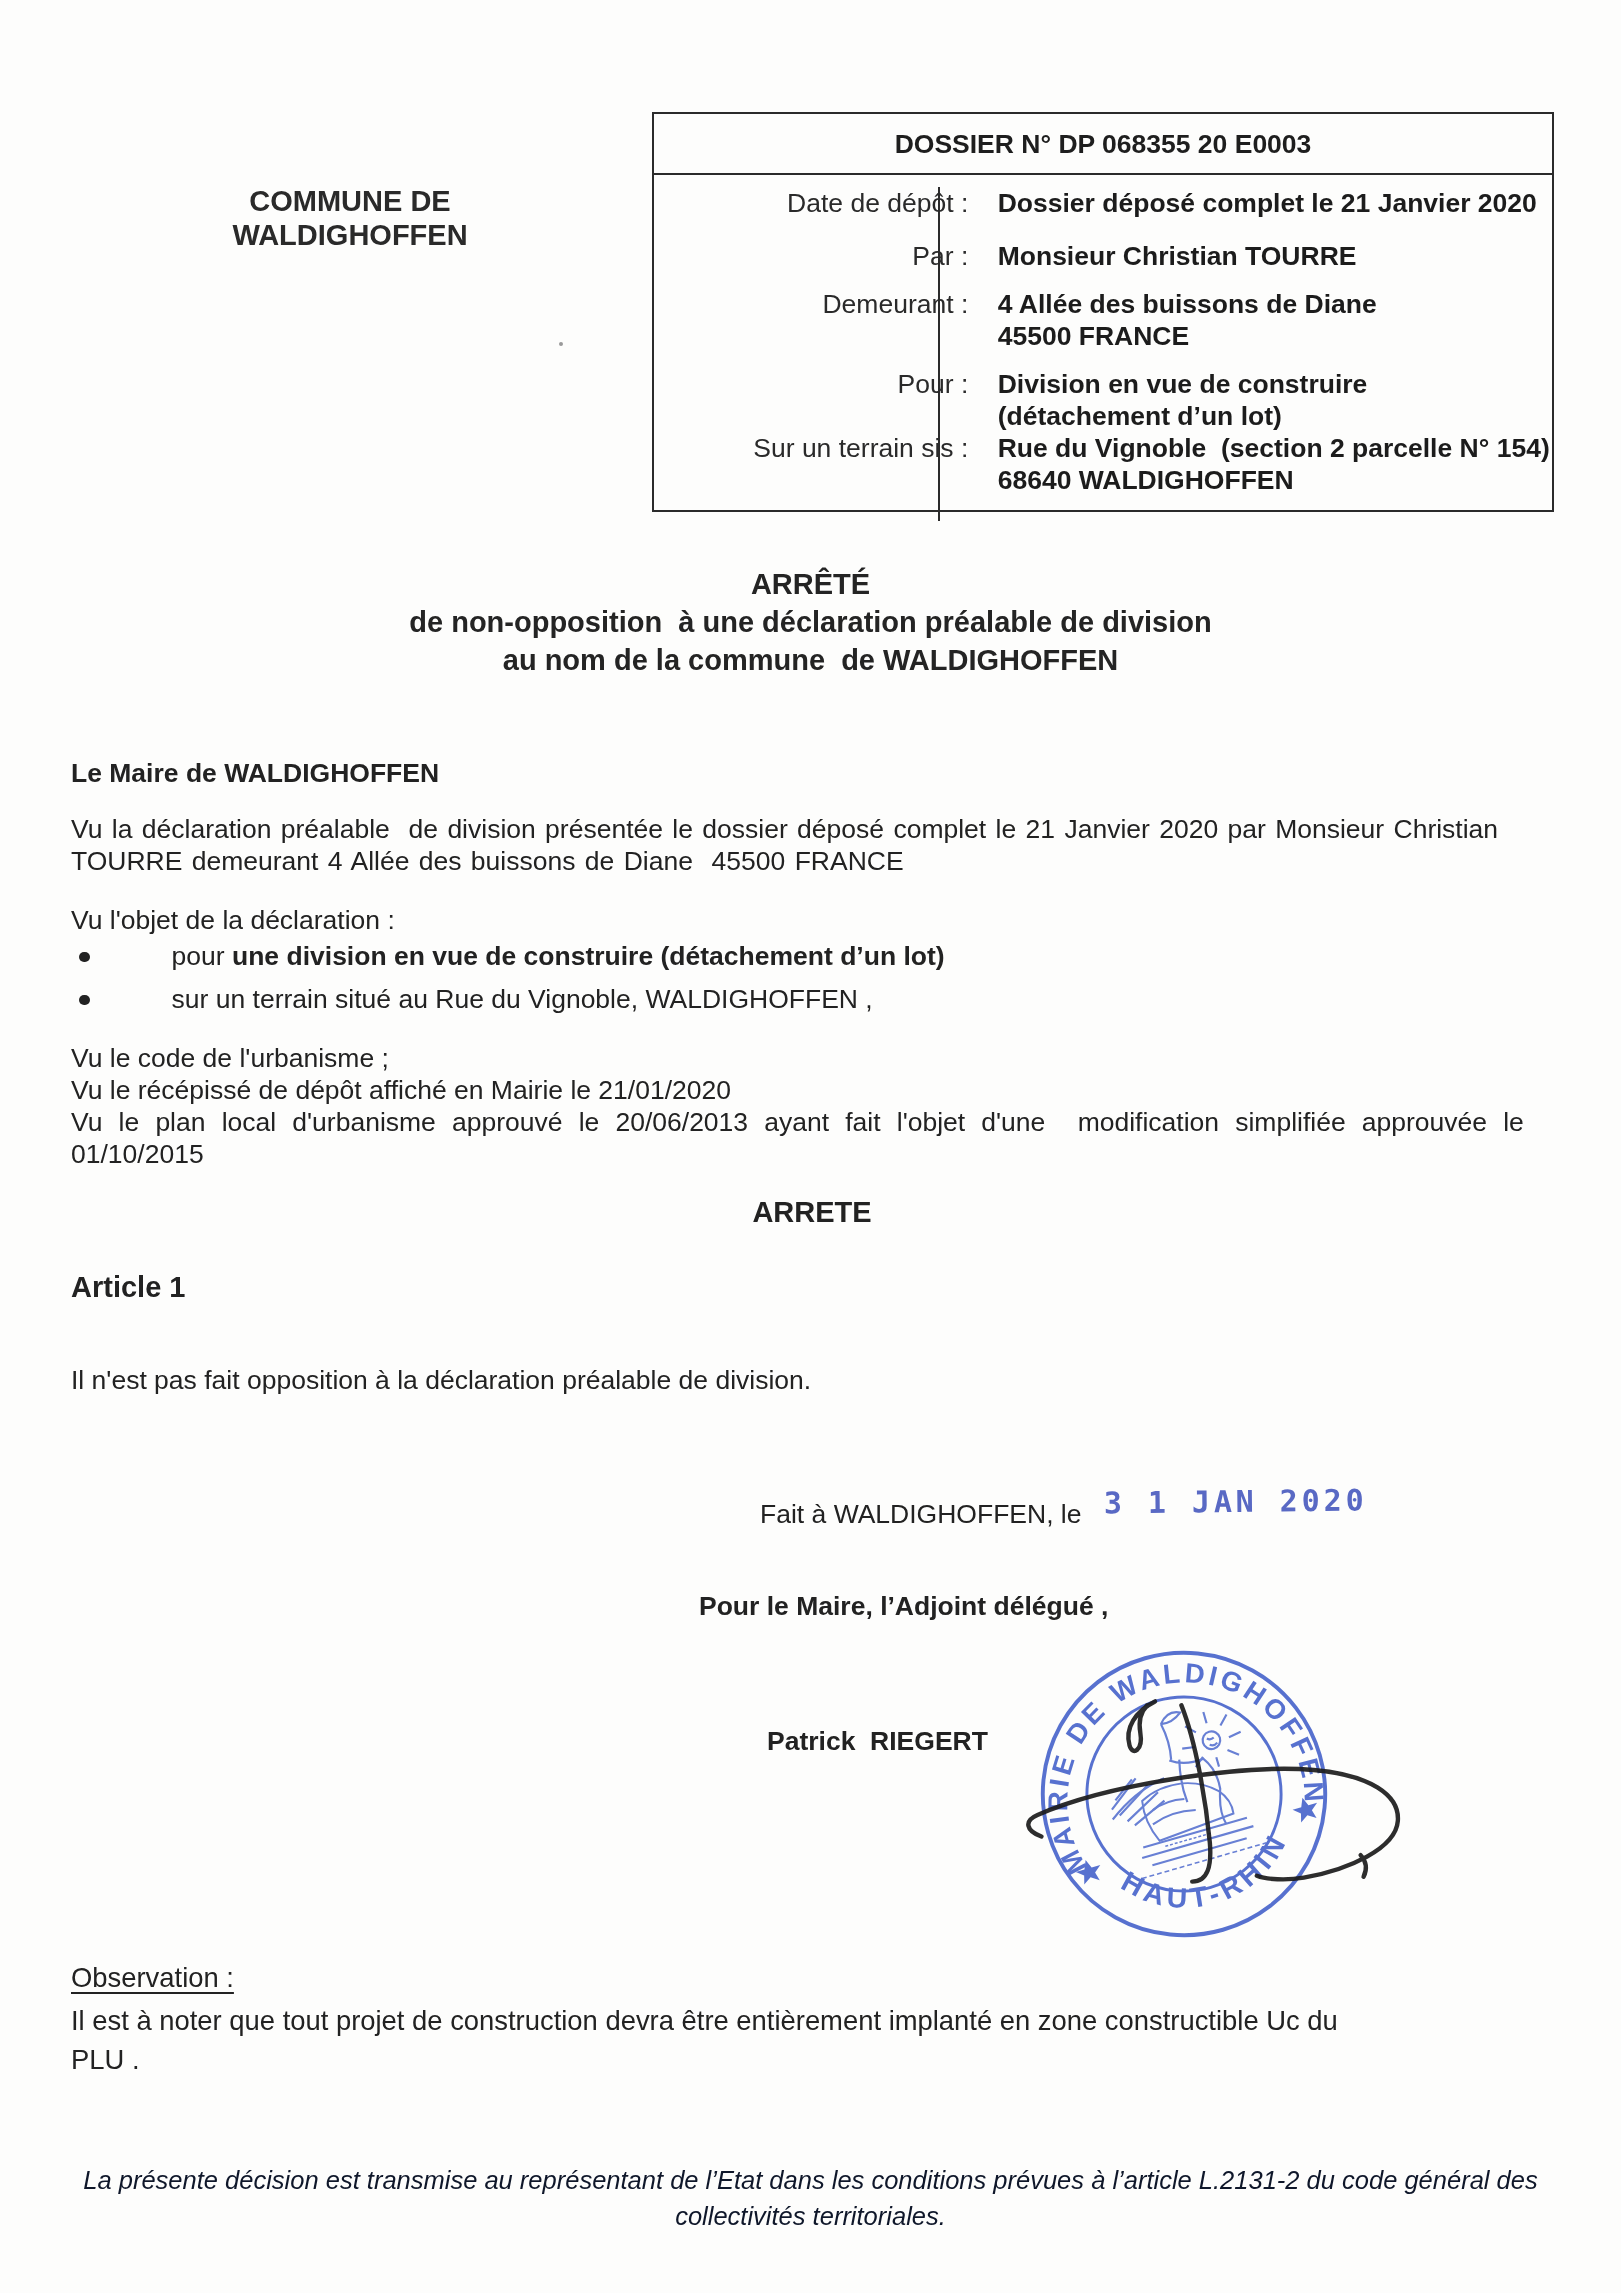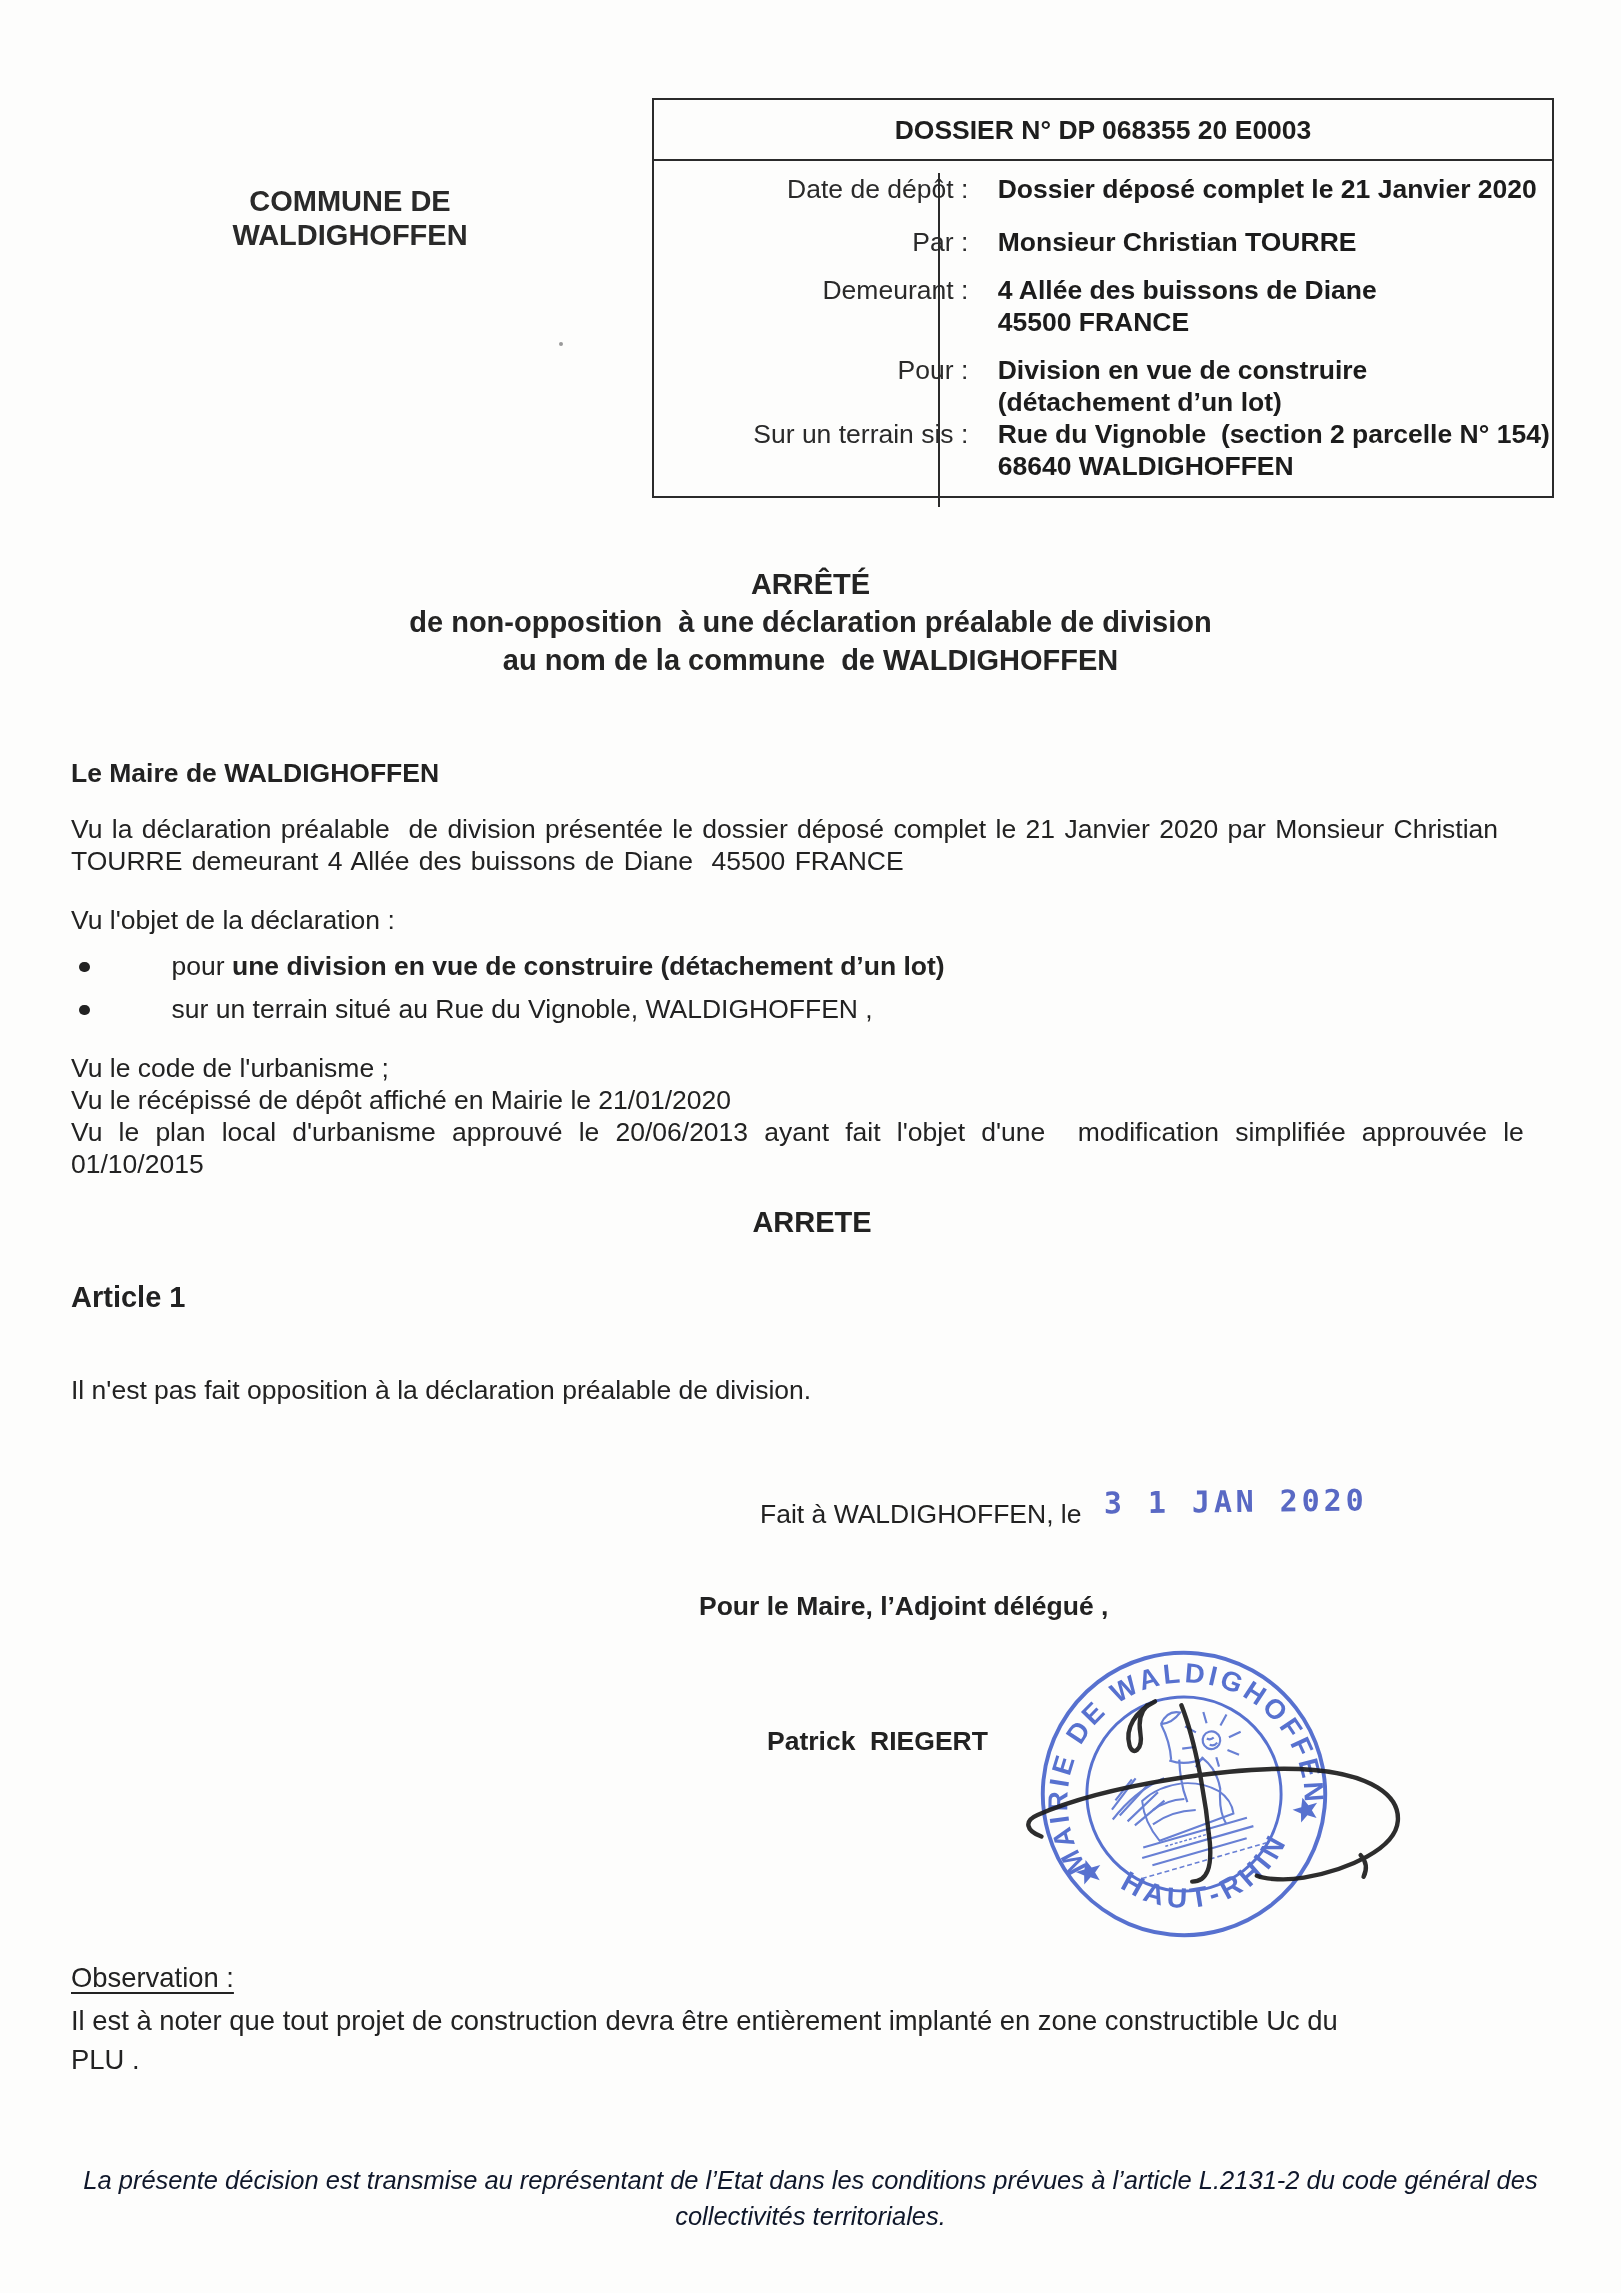--- a/index.html
+++ b/index.html
@@ -19,21 +19,21 @@
 
   
   .commune {
     position: absolute; left: 154px; top: 184px; width: 392px;
     text-align: center; font-weight: bold; font-size: 29px; line-height: 34px;
     color: #2a2a2a;
   }
 
   
   .dossier-table {
-    position: absolute; left: 652px; top: 98px; width: 902px; height: 400px;
+    position: absolute; left: 652px; top: 112px; width: 902px; height: 400px;
     border: 2.9px solid #2b2b2b; background: transparent;
   }
   .dossier-header {
     height: 61px; border-bottom: 2px solid #2b2b2b;
     display: flex; align-items: center; justify-content: center;
     font-weight: bold; font-size: 26.5px; color: #1e1e1e;
   }
   .dossier-body { position: relative; height: 334px; padding-left: 44px; }
   .dossier-body::before {
     content: ""; position: absolute; left: 284px; top: 0; bottom: 0;
@@ -54,21 +54,21 @@
     text-align: center; font-weight: bold; font-size: 29px; line-height: 38px;
     color: #242424;
   }
 
   
   .body-flow { position: absolute; left: 71px; top: 757px; width: 1482px; }
   .maire-heading { font-weight: bold; }
   .p-vudecl { margin-top: 23.5px; word-spacing: 2px; }
   .p-vuobjet { margin-top: 27.4px; }
   .bullet-row { display: flex; margin-top: 11px; }
-  .bullet-row.first { margin-top: 14px; }
+  .bullet-row.first { margin-top: 4px; }
   .bullet-dot {
     width: 10.8px; height: 10.8px; border-radius: 50%;
     background: #222; margin: 11.8px 0 0 7.8px; flex: none;
   }
   .bullet-text { margin-left: 82px; }
   .p-vucode { margin-top: 27.4px; }
   .stretch { word-spacing: 8.8px; }
   .h-arrete { margin-top: 25.5px; text-align: center; font-weight: bold; font-size: 29px; }
   .h-article { margin-top: 43px; text-align: left; font-weight: bold; font-size: 29px; }
   .p-article { margin-top: 61px; }

